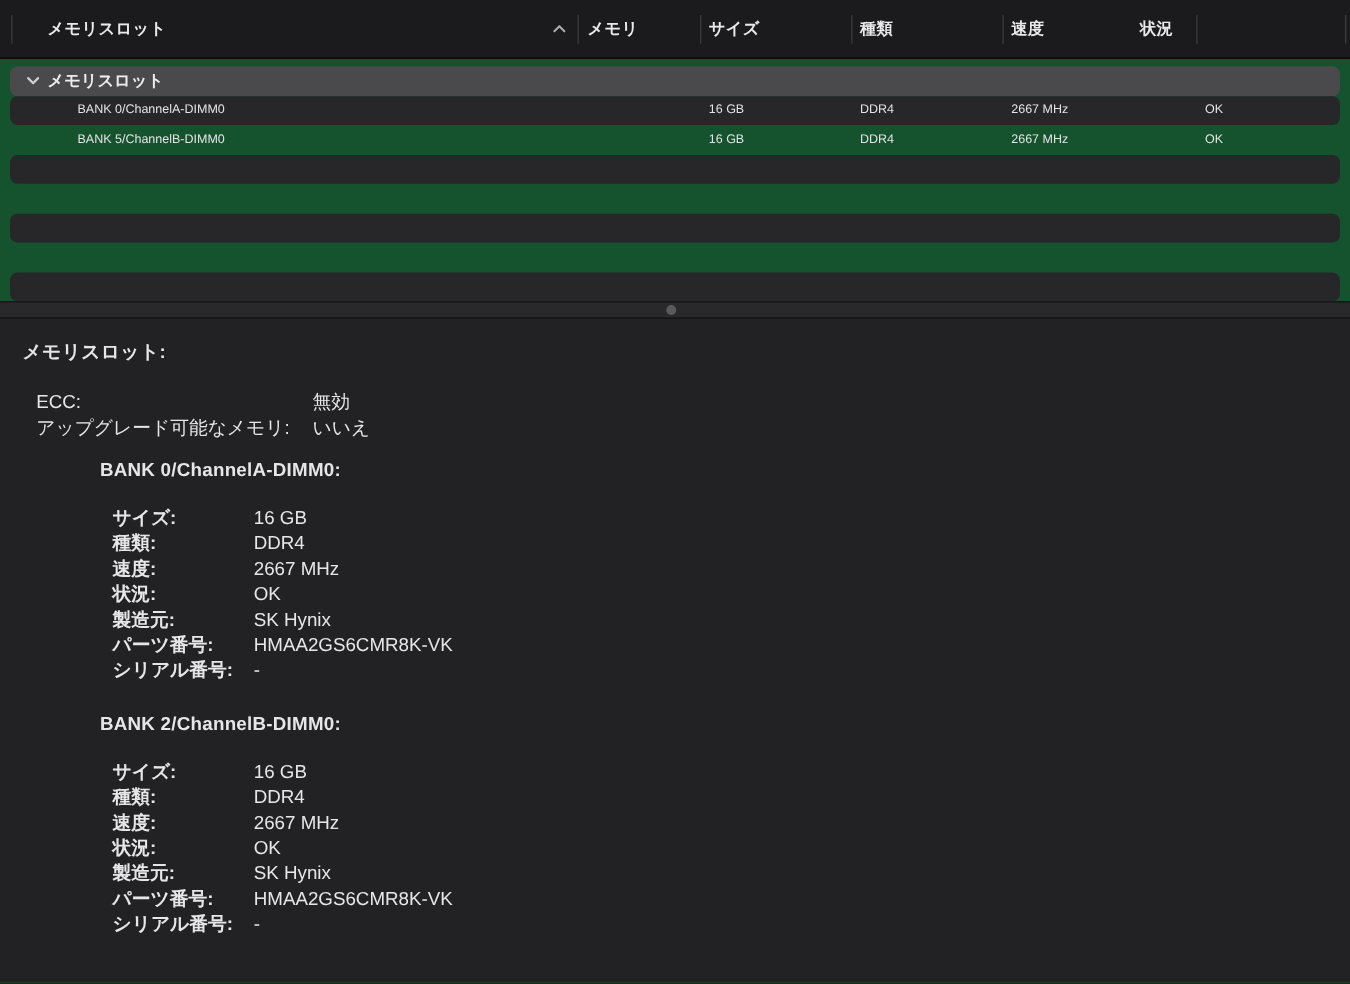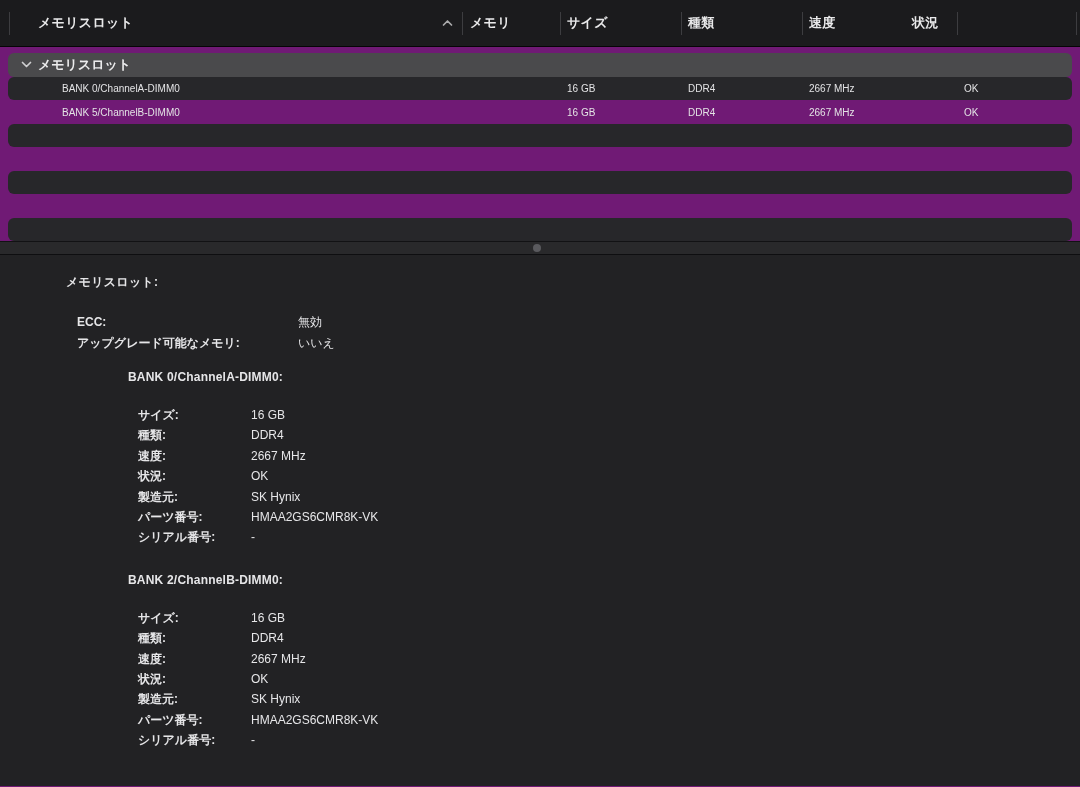--- a/index.html
+++ b/index.html
@@ -2,21 +2,21 @@
 <html><head>
 <meta charset="utf-8">
 <style>
   * { margin: 0; padding: 0; box-sizing: border-box; }
   html, body { background: #000; }
   body { font-family: "Liberation Sans", "DejaVu Sans", sans-serif; }
   .app {
     position: relative;
     width: 1080px;
     height: 787px;
-    background: #701a75;
+    background: #14532d;
     overflow: hidden;
     color: #e4e4e6;
   }
 
   
   .header {
     position: relative;
     height: 47px;
     background: #1b1b1d;
     border-bottom: 1px solid #050506;
@@ -101,35 +101,34 @@
     height: 8px;
     border-radius: 50%;
     background: #5a5a5e;
   }
 
   
   .details {
     height: 531px;
     background: #222224;
     padding-top: 17px;
-    font-size: 12px;
+    font-size: 15px;
     color: #e6e6e8;
-    padding-left: 48px;
   }
   .detail-title {
     margin-left: 18px;
     font-weight: bold;
     line-height: 20px;
     letter-spacing: 0.3px;
   }
   .summary {
     margin: 20px 0 0 29px;
     line-height: 20.5px;
   }
-  .summary .k { display: inline-block; width: 221px; white-space: nowrap; font-weight: bold; }
+  .summary .k { display: inline-block; width: 221px; white-space: nowrap; }
   .bank { margin-top: 14px; }
   .bank + .bank { margin-top: 22px; }
   .bank-heading {
     margin-left: 80px;
     font-weight: bold;
     line-height: 20px;
     letter-spacing: 0.2px;
   }
   .fields {
     margin: 18px 0 0 90px;

